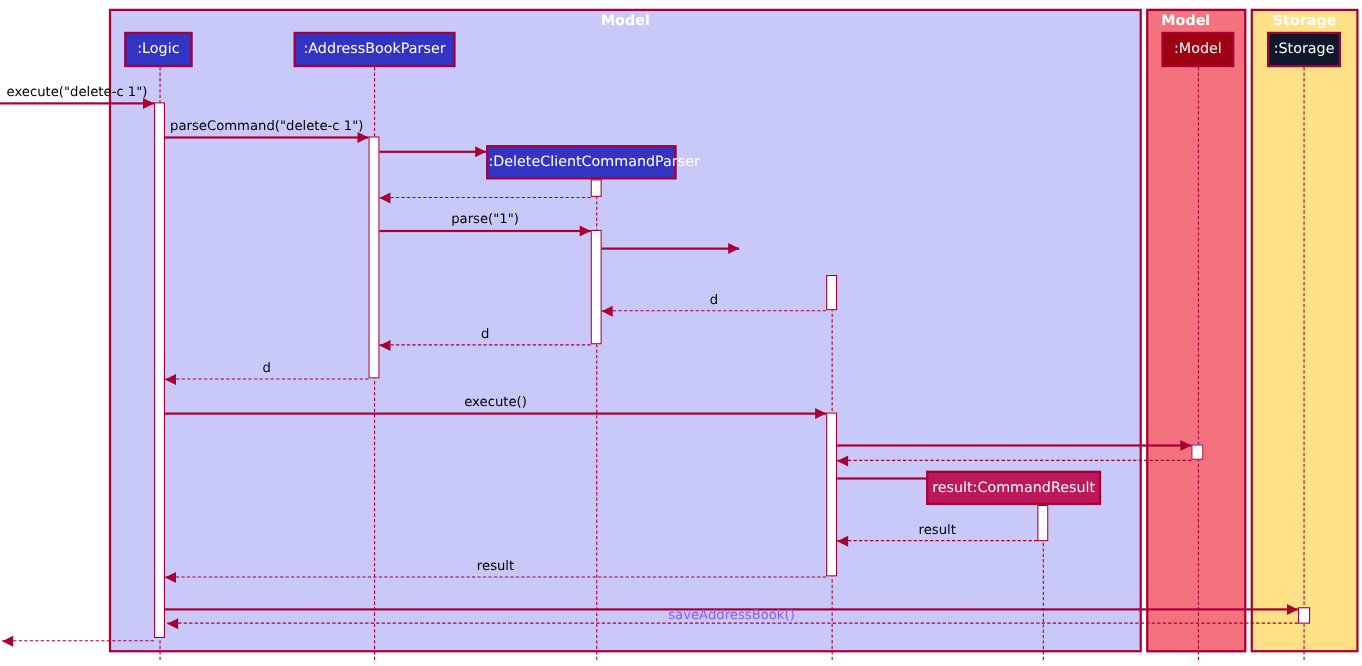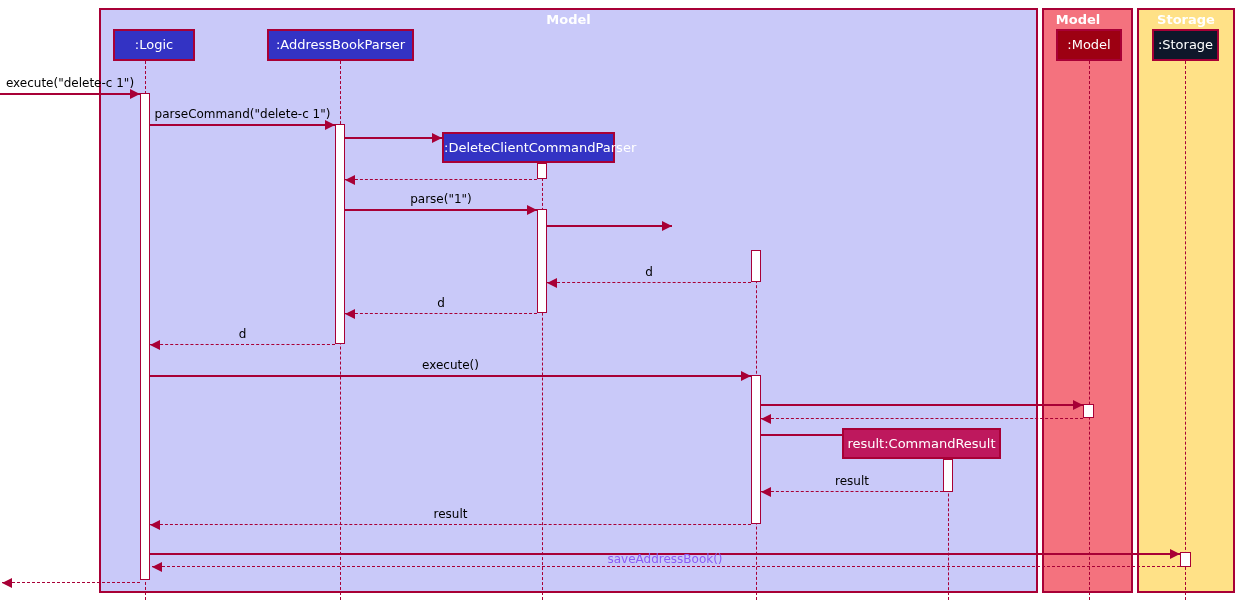--- a/index.html
+++ b/index.html
@@ -88,19 +88,19 @@
     <div class="mline dashed" style="left: 150px; top: 524px; width: 601px; border-color: rgb(168, 0, 54);"></div>
     <div class="arrowhead left" style="top: 520px; left: 150px; border-right-color: rgb(168, 0, 54);"></div>
     <div class="mlabel" style="left: 150px; top: 507px; width: 601px; color: rgb(0, 0, 0);">result</div>
     <div class="mline solid" style="left: 150px; top: 553px; width: 1030px; border-color: rgb(168, 0, 54);"></div>
     <div class="arrowhead right" style="top: 549px; left: 1170px; border-left-color: rgb(168, 0, 54);"></div>
     <div class="mlabel" style="left: 150px; top: 552px; width: 1030px; color: #8b5cf6;">saveAddressBook()</div>
     <div class="mline dashed" style="left: 152px; top: 566px; width: 1028px; border-color: rgb(168, 0, 54);"></div>
     <div class="arrowhead left" style="top: 562px; left: 152px; border-right-color: rgb(168, 0, 54);"></div>
     <div class="mline dashed" style="left: 2px; top: 582px; width: 138px; border-color: rgb(168, 0, 54);"></div>
     <div class="arrowhead left" style="top: 578px; left: 2px; border-right-color: rgb(168, 0, 54);"></div>
-    <div class="participant" style="left: 113px; top: 29px; width: 82px; height: 32px; background: rgb(51, 51, 196); border-color: rgb(168, 0, 54); color: rgb(255, 255, 255); line-height: 28px;">:Logic</div>
+    <div class="participant" style="left: 113px; top: 29px; width: 62px; height: 32px; background: rgb(51, 51, 196); border-color: rgb(168, 0, 54); color: rgb(255, 255, 255); line-height: 28px;">:Logic</div>
     <div class="participant" style="left: 267px; top: 29px; width: 147px; height: 32px; background: rgb(51, 51, 196); border-color: rgb(168, 0, 54); color: rgb(255, 255, 255); line-height: 28px;">:AddressBookParser</div>
     <div class="participant" style="left: 442px; top: 132px; width: 173px; height: 31px; background: rgb(51, 51, 196); border-color: rgb(168, 0, 54); color: rgb(255, 255, 255); line-height: 27px;">:DeleteClientCommandParser</div>
     <div class="participant" style="left: 842px; top: 428px; width: 159px; height: 31px; background: #be185d; border-color: rgb(168, 0, 54); color: rgb(255, 255, 255); line-height: 27px;">result:CommandResult</div>
     <div class="participant" style="left: 1056px; top: 29px; width: 66px; height: 32px; background: rgb(157, 0, 18); border-color: rgb(168, 0, 54); color: rgb(255, 255, 255); line-height: 28px;">:Model</div>
     <div class="participant" style="left: 1152px; top: 29px; width: 67px; height: 32px; background: #0f172a; border-color: rgb(168, 0, 54); color: rgb(255, 255, 255); line-height: 28px;">:Storage</div>
   </div>
 
 </body></html>

